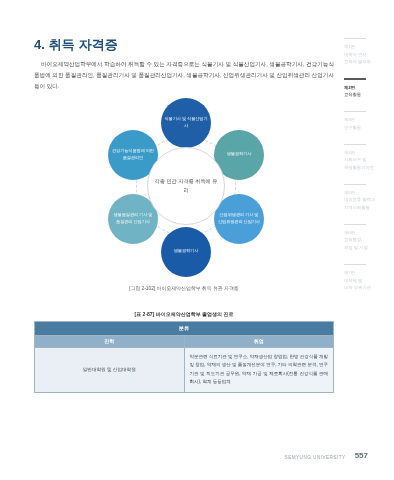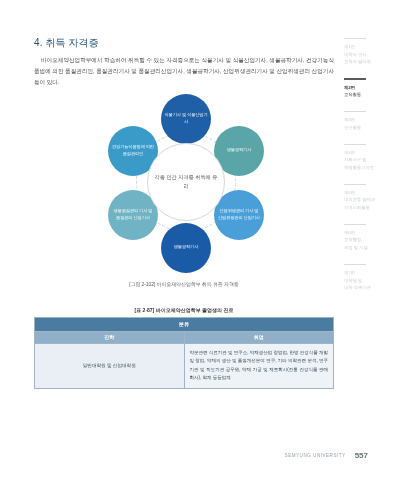--- a/index.html
+++ b/index.html
@@ -8,21 +8,21 @@
     background: #ffffff;
     font-family: "Liberation Sans", "DejaVu Sans", sans-serif;
     overflow: hidden;
   }
   .page { position: relative; width: 394px; height: 480px; background: #fff; }
 
   
   .content { position: absolute; left: 34px; top: 36px; width: 300px; }
 
   .sec-heading {
-    font-size: 10px; font-weight: normal; color: #1f4e79;
+    font-size: 13px; font-weight: bold; color: #1f4e79;
     letter-spacing: .1px; margin-bottom: 5px;
   }
   .body-par {
     font-size: 5.6px; line-height: 1.95; color: #3f3f3f;
     text-align: justify; text-indent: 7px;
   }
 
   
   .diagram-wrap { position: relative; width: 300px; height: 185px; margin-top: 6px; }
   .diagram { position: absolute; left: 72px; top: 2px; width: 160px; height: 178px; }
@@ -97,21 +97,21 @@
   .tab.active .rule { width: 22px; height: 1.6px; background: #5a5a5a; }
   .tab-line {
     font-size: 4.4px; line-height: 1.75; color: #c9ced3; letter-spacing: -.1px;
   }
   .tab.active .tab-line { color: #3b3b3b; font-weight: bold; }
   .tab.active .tab-line.sub { color: #4a4a4a; font-weight: normal; }
 
   
   .footer {
     position: absolute; right: 26px; bottom: 20px;
-    display: flex; align-items: center; gap: 9px;
+    display: flex; align-items: flex-end; gap: 9px;
   }
   .footer-brand { font-size: 4.6px; color: #9aa1a8; letter-spacing: .5px; }
   .footer-page { font-size: 8px; color: #6b7278; font-weight: bold; }
 </style>
 </head>
 <body>
 
 <div class="page">
 
   <div class="content">

